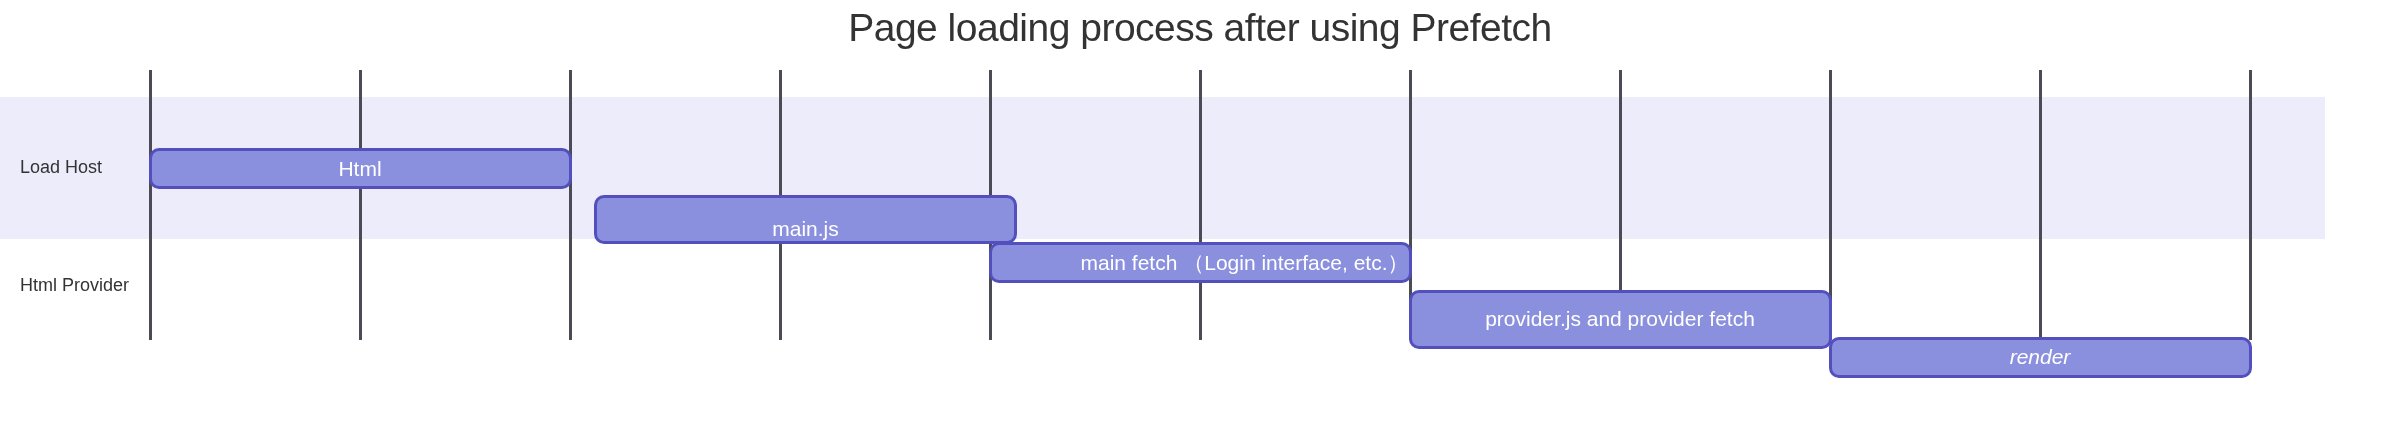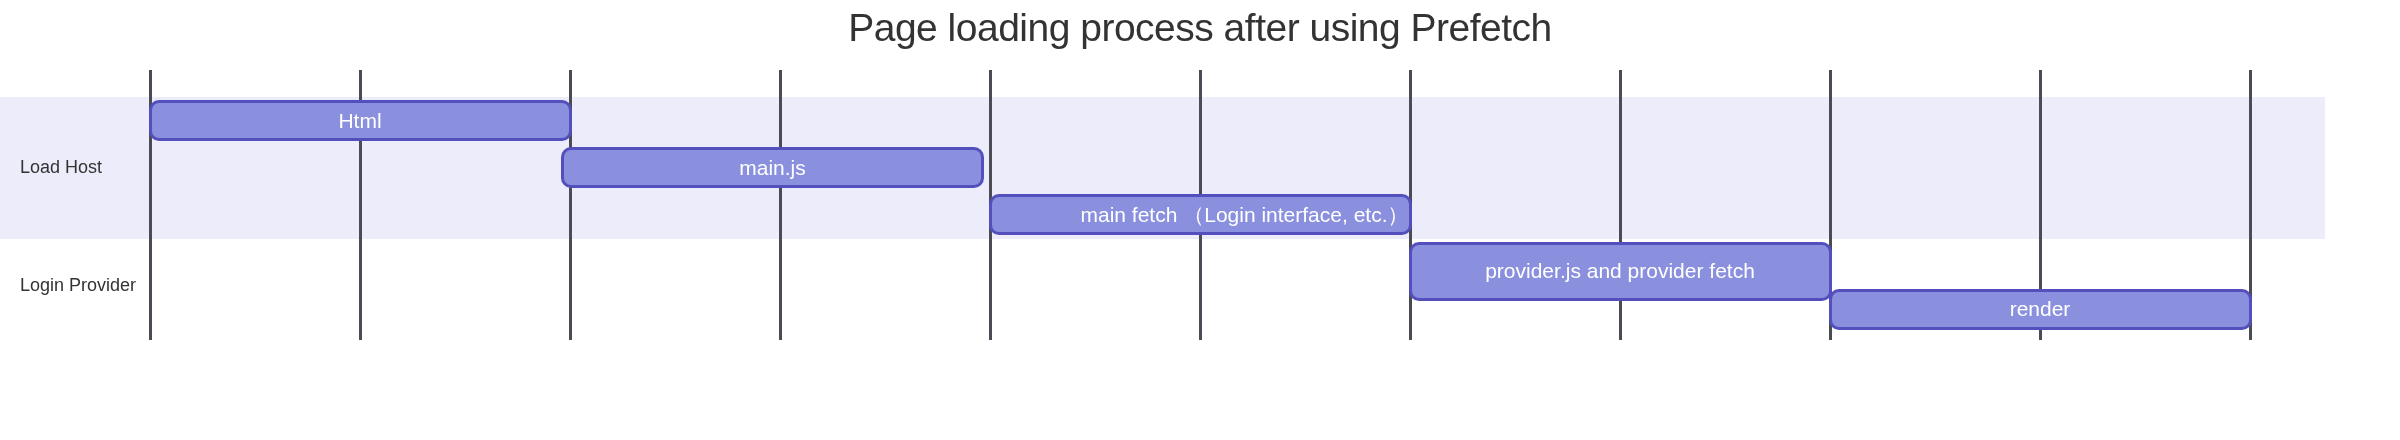--- a/index.html
+++ b/index.html
@@ -31,57 +31,57 @@
     font-size:18px;color:var(--text,#333);
     display:flex;align-items:center;
     white-space:nowrap;
   }
   .task-bar{
     position:absolute;height:41px;
     box-sizing:border-box;
     background:var(--task-fill,#8a90dd);
     border:3px solid var(--task-border,#534fbc);
     border-radius:10px;
-    display:flex;align-items:center;justify-content:center;
+    display:flex;align-items:center;justify-content:center;margin-top:48px;
   }
   .task-label{
     font-size:21px;color:var(--task-text,#fff);
     white-space:nowrap;
   }
 </style>
 </head>
 <body>
 
 <div id="canvas">
   <div class="title">Page loading process after using Prefetch</div>
   <div id="chart-area">
       <div class="section-band" style="top: 97px; height: 141.6px;"></div>
       <div class="section-label" style="top: 97px; height: 141.6px;">Load Host</div>
       <div class="section-band alt" style="top: 238.6px; height: 94.4px;"></div>
-      <div class="section-label" style="top: 238.6px; height: 94.4px;">Login Provider</div>
+      <div class="section-label" style="top: 238.6px; height: 94.4px;">Html Provider</div>
       <div class="grid-line" style="left: 148.5px;"></div>
       <div class="grid-line" style="left: 358.5px;"></div>
       <div class="grid-line" style="left: 568.5px;"></div>
       <div class="grid-line" style="left: 778.5px;"></div>
       <div class="grid-line" style="left: 988.5px;"></div>
       <div class="grid-line" style="left: 1198.5px;"></div>
       <div class="grid-line" style="left: 1408.5px;"></div>
       <div class="grid-line" style="left: 1618.5px;"></div>
       <div class="grid-line" style="left: 1828.5px;"></div>
       <div class="grid-line" style="left: 2038.5px;"></div>
       <div class="grid-line" style="left: 2248.5px;"></div>
       <div class="task-bar" style="left: 148.5px; width: 423px; top: 100px; height: 41px;">
         <div class="task-label">Html</div>
       </div>
-      <div class="task-bar" style="left: 561px; width: 423px; top: 147.2px; height: 41px;">
+      <div class="task-bar" style="left: 594px; width: 423px; top: 147.2px; height: 49px; align-items: flex-end;">
         <div class="task-label">main.js</div>
       </div>
       <div class="task-bar" style="left: 988.5px; width: 423px; top: 194.4px; height: 41px; justify-content: flex-end;">
         <div class="task-label">main fetch （Login interface, etc.）</div>
       </div>
       <div class="task-bar" style="left: 1408.5px; width: 423px; top: 241.6px; height: 59px;">
         <div class="task-label">provider.js and provider fetch</div>
       </div>
-      <div class="task-bar" style="left: 1828.5px; width: 423px; top: 288.8px; height: 41px;">
+      <div class="task-bar" style="left: 1828.5px; width: 423px; top: 288.8px; height: 41px; font-style: italic;">
         <div class="task-label">render</div>
       </div>
     </div>
 </div>
 
 </body></html>

